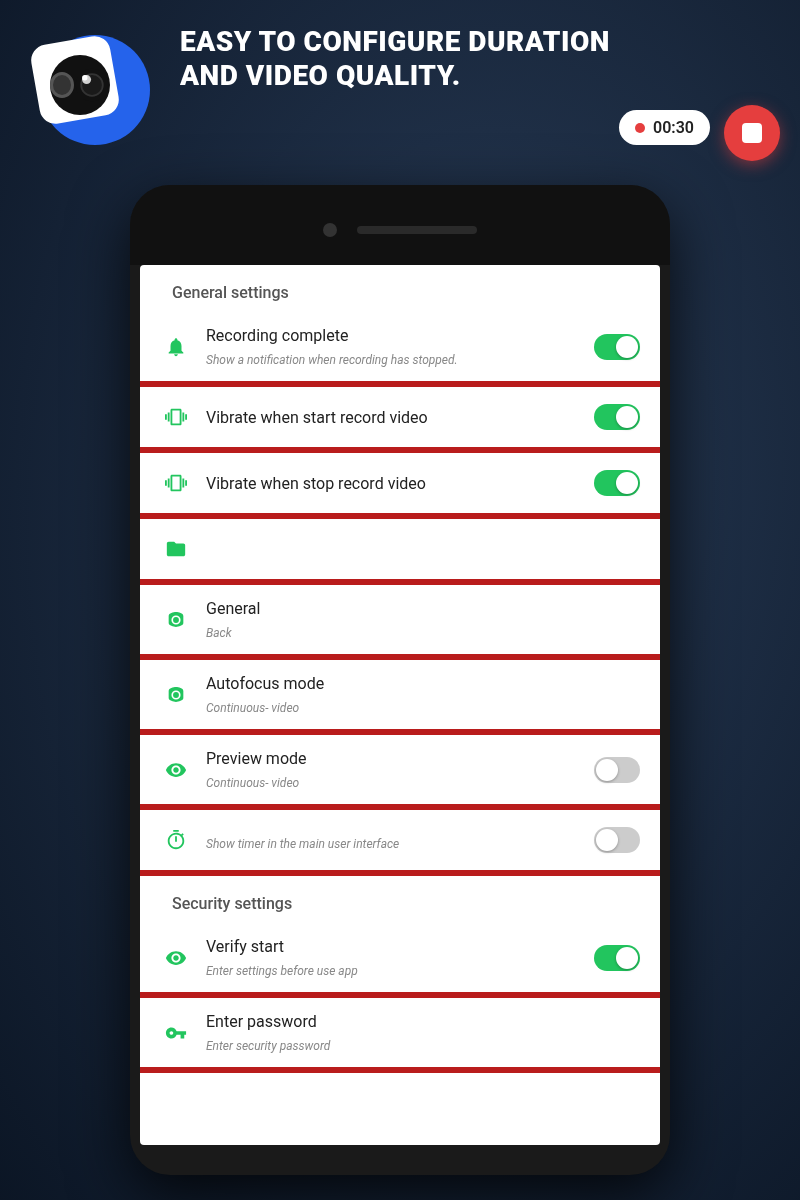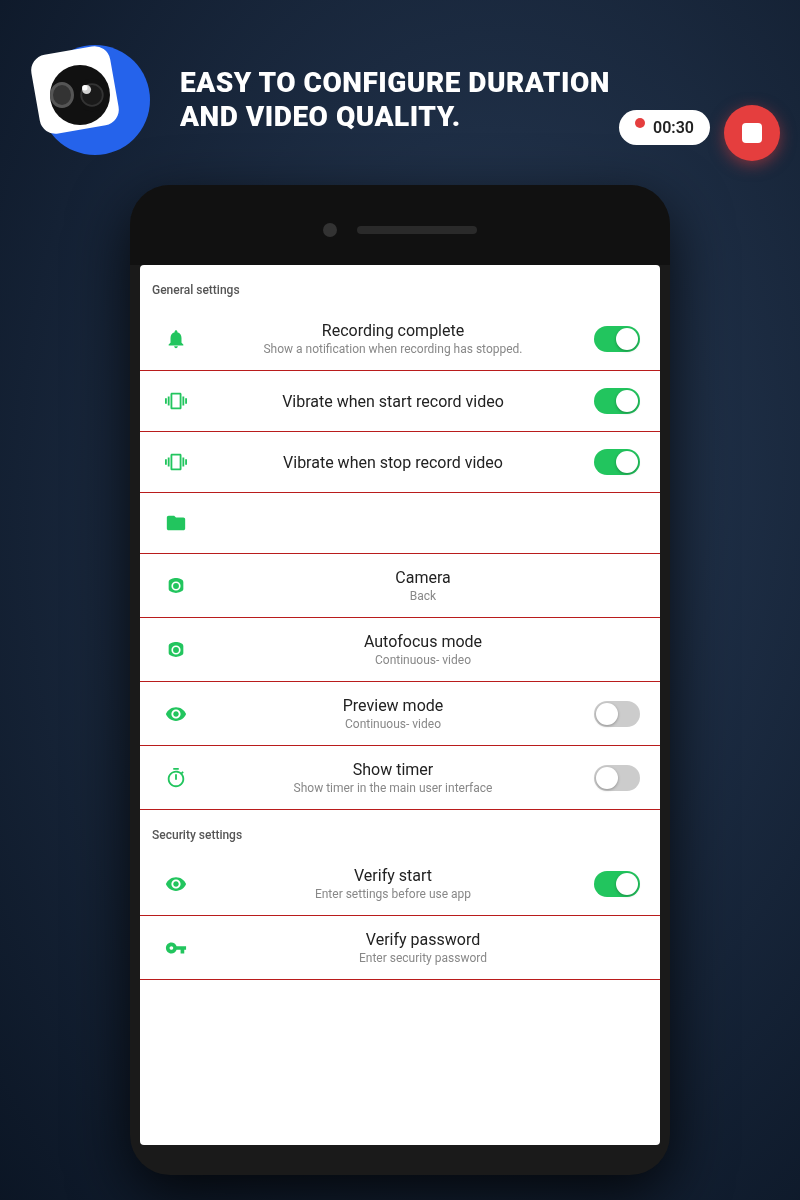--- a/index.html
+++ b/index.html
@@ -23,22 +23,22 @@
       inset: 0;
       background: radial-gradient(ellipse at 60% 40%, rgba(40,60,90,0.8) 0%, rgba(10,20,35,0.95) 100%);
     }
 
     
     .top-section {
       position: absolute;
       top: 0; left: 0; right: 0;
       height: 200px;
       display: flex;
-      align-items: center;
-      padding: 8px 30px;
+      align-items: flex-start;
+      padding: 25px 30px;
       z-index: 10;
     }
 
     .camera-logo {
       width: 130px;
       height: 130px;
       position: relative;
       margin-right: 20px;
       flex-shrink: 0;
     }
@@ -95,21 +95,21 @@
 
     
     .timer-badge {
       position: absolute;
       top: 110px;
       right: 90px;
       background: white;
       border-radius: 25px;
       padding: 8px 16px;
       display: flex;
-      align-items: flex-start;
+      align-items: center;
       gap: 8px;
       font-size: 16px;
       font-weight: 600;
       color: #222;
       z-index: 20;
     }
     .timer-dot {
       width: 10px; height: 10px;
       background: #e53e3e;
       border-radius: 50%;
@@ -175,33 +175,32 @@
     
     .phone-screen {
       background: white;
       margin: 0 10px;
       border-radius: 4px;
       overflow-y: auto;
       height: 880px;
     }
 
     .settings-section-header {
-      padding: 18px 12px 10px;
-      font-size: 12px;
+      padding: 18px 32px 10px;
+      font-size: 16px;
       font-weight: 500;
       color: #555;
     }
 
     .settings-item {
       display: flex;
       align-items: center;
       padding: 14px 20px;
-      border-bottom: 1px solid #b91c1c;
+      border-bottom: 6px solid #b91c1c;
       gap: 14px;
-      text-align: center;
     }
 
     .settings-icon {
       width: 32px;
       height: 32px;
       display: flex;
       align-items: center;
       justify-content: center;
       flex-shrink: 0;
       color: #22c55e;
@@ -212,21 +211,22 @@
       flex: 1;
     }
     .settings-title {
       font-size: 16px;
       color: #222;
       font-weight: 400;
     }
     .settings-subtitle {
       font-size: 12px;
       color: #888;
-      margin-top: 2px;
+      margin-top: 8px;
+      font-style: italic;
     }
 
     
     .toggle {
       width: 46px;
       height: 26px;
       border-radius: 13px;
       position: relative;
       flex-shrink: 0;
       cursor: pointer;
@@ -349,21 +349,21 @@
       </div>
     </div>
 
     <div class="settings-item">
       <div class="settings-icon">
         <svg width="22" height="22" viewBox="0 0 24 24" fill="#22c55e">
           <path d="M12 15.2A3.2 3.2 0 0 1 8.8 12 3.2 3.2 0 0 1 12 8.8 3.2 3.2 0 0 1 15.2 12 3.2 3.2 0 0 1 12 15.2M12 7A5 5 0 0 0 7 12a5 5 0 0 0 5 5 5 5 0 0 0 5-5 5 5 0 0 0-5-5m0 12.5c-2.73 0-8-1.37-8-4.12V7.5C4 4.75 9.27 3.38 12 3.38c2.73 0 8 1.37 8 4.12v7.88c0 2.75-5.27 4.12-8 4.12z"></path>
         </svg>
       </div>
       <div class="settings-text">
-        <div class="settings-title">Camera</div>
+        <div class="settings-title">General</div>
         <div class="settings-subtitle">Back</div>
       </div>
     </div>
 
     <div class="settings-item">
       <div class="settings-icon">
         <svg width="22" height="22" viewBox="0 0 24 24" fill="#22c55e">
           <path d="M12 15.2A3.2 3.2 0 0 1 8.8 12 3.2 3.2 0 0 1 12 8.8 3.2 3.2 0 0 1 15.2 12 3.2 3.2 0 0 1 12 15.2M12 7A5 5 0 0 0 7 12a5 5 0 0 0 5 5 5 5 0 0 0 5-5 5 5 0 0 0-5-5m0 12.5c-2.73 0-8-1.37-8-4.12V7.5C4 4.75 9.27 3.38 12 3.38c2.73 0 8 1.37 8 4.12v7.88c0 2.75-5.27 4.12-8 4.12z"></path>
         </svg>
       </div>
@@ -388,21 +388,20 @@
       </div>
     </div>
 
     <div class="settings-item">
       <div class="settings-icon">
         <svg width="22" height="22" viewBox="0 0 24 24" fill="#22c55e">
           <path d="M15 1H9v2h6V1zm-4 13h2V8h-2v6zm8.03-6.61l1.42-1.42c-.43-.51-.9-.99-1.41-1.41l-1.42 1.42C16.07 4.74 14.12 4 12 4c-4.97 0-9 4.03-9 9s4.02 9 9 9 9-4.03 9-9c0-2.12-.74-4.07-1.97-5.61zM12 20c-3.87 0-7-3.13-7-7s3.13-7 7-7 7 3.13 7 7-3.13 7-7 7z"></path>
         </svg>
       </div>
       <div class="settings-text">
-        <div class="settings-title">Show timer</div>
         <div class="settings-subtitle">Show timer in the main user interface</div>
       </div>
       <div class="toggle off">
         <div class="toggle-thumb"></div>
       </div>
     </div>
 
     <div class="settings-section-header">
       <span>Security settings</span>
     </div>
@@ -422,19 +421,19 @@
       </div>
     </div>
 
     <div class="settings-item">
       <div class="settings-icon">
         <svg width="22" height="22" viewBox="0 0 24 24" fill="#22c55e">
           <path d="M12.65 10C11.83 7.67 9.61 6 7 6c-3.31 0-6 2.69-6 6s2.69 6 6 6c2.61 0 4.83-1.67 5.65-4H17v4h4v-4h2v-4H12.65zM7 14c-1.1 0-2-.9-2-2s.9-2 2-2 2 .9 2 2-.9 2-2 2z"></path>
         </svg>
       </div>
       <div class="settings-text">
-        <div class="settings-title">Verify password</div>
+        <div class="settings-title">Enter password</div>
         <div class="settings-subtitle">Enter security password</div>
       </div>
     </div>
 
   </div>
 </div>
 
 </body></html>

